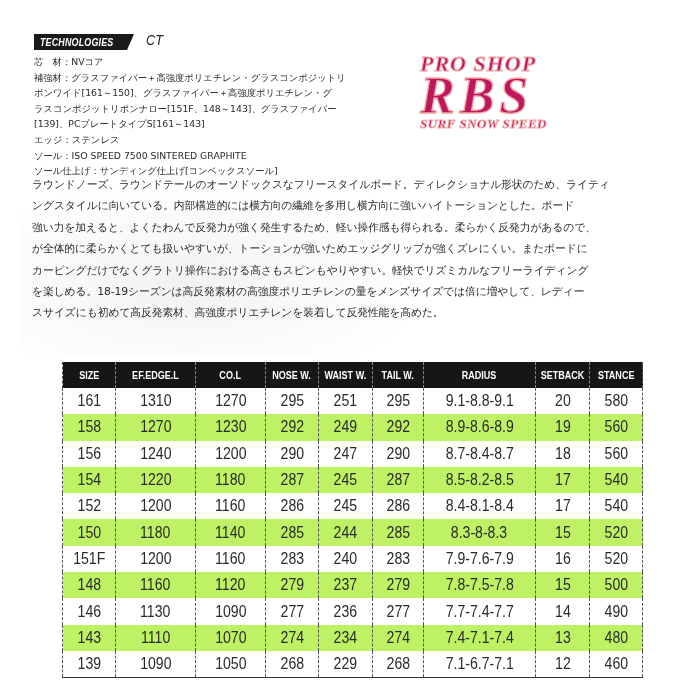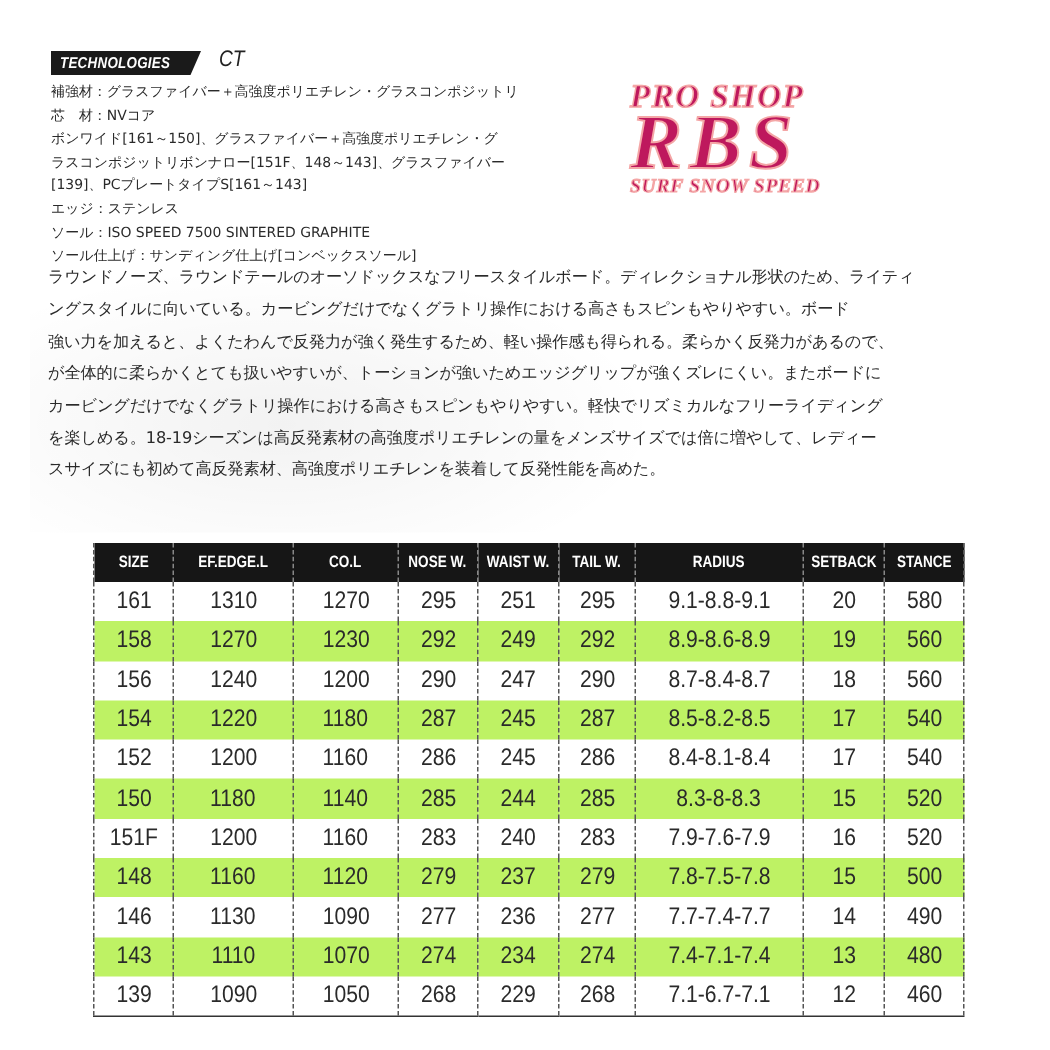--- a/index.html
+++ b/index.html
@@ -41,41 +41,41 @@
   table.spec tbody tr:last-child td { border-bottom:1.5px solid #333; }
 </style>
 </head>
 <body>
 
 <div class="tech-bar"></div>
 <div class="tech-label">TECHNOLOGIES</div>
 <div class="model">CT</div>
 
 <div class="specs">
+  <div class="line">芯　材：NVコア</div>
   <div class="line">補強材：グラスファイバー＋高強度ポリエチレン・グラスコンポジットリ</div>
-  <div class="line">芯　材：NVコア</div>
   <div class="line">ボンワイド[161～150]、グラスファイバー＋高強度ポリエチレン・グ</div>
   <div class="line">ラスコンポジットリボンナロー[151F、148～143]、グラスファイバー</div>
   <div class="line">[139]、PCプレートタイプS[161～143]</div>
   <div class="line">エッジ：ステンレス</div>
   <div class="line">ソール：ISO SPEED 7500 SINTERED GRAPHITE</div>
   <div class="line">ソール仕上げ：サンディング仕上げ[コンベックスソール]</div>
 </div>
 
 <div class="logo">
   <div class="l1">PRO SHOP</div>
   <div class="l2">RBS</div>
   <div class="l3">SURF SNOW SPEED</div>
 </div>
 
 <div class="noise"></div>
 
 <div class="desc">
   <div class="line">ラウンドノーズ、ラウンドテールのオーソドックスなフリースタイルボード。ディレクショナル形状のため、ライティ</div>
-  <div class="line">ングスタイルに向いている。カービングだけでなくグラトリ操作における高さもスピンもやりやすい。ボード</div>
+  <div class="line">ングスタイルに向いている。内部構造的には横方向の繊維を多用し横方向に強いハイトーションとした。ボード</div>
   <div class="line">強い力を加えると、よくたわんで反発力が強く発生するため、軽い操作感も得られる。柔らかく反発力があるので、</div>
   <div class="line">が全体的に柔らかくとても扱いやすいが、トーションが強いためエッジグリップが強くズレにくい。またボードに</div>
   <div class="line">カービングだけでなくグラトリ操作における高さもスピンもやりやすい。軽快でリズミカルなフリーライディング</div>
   <div class="line">を楽しめる。18-19シーズンは高反発素材の高強度ポリエチレンの量をメンズサイズでは倍に増やして、レディー</div>
   <div class="line">スサイズにも初めて高反発素材、高強度ポリエチレンを装着して反発性能を高めた。</div>
 </div>
 
 <table class="spec">
   <colgroup>
     <col style="width:53px">

